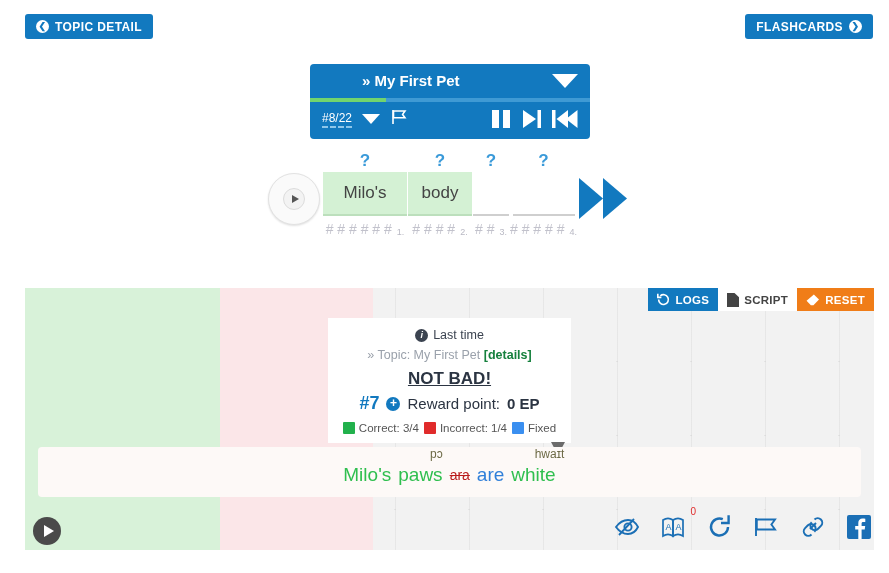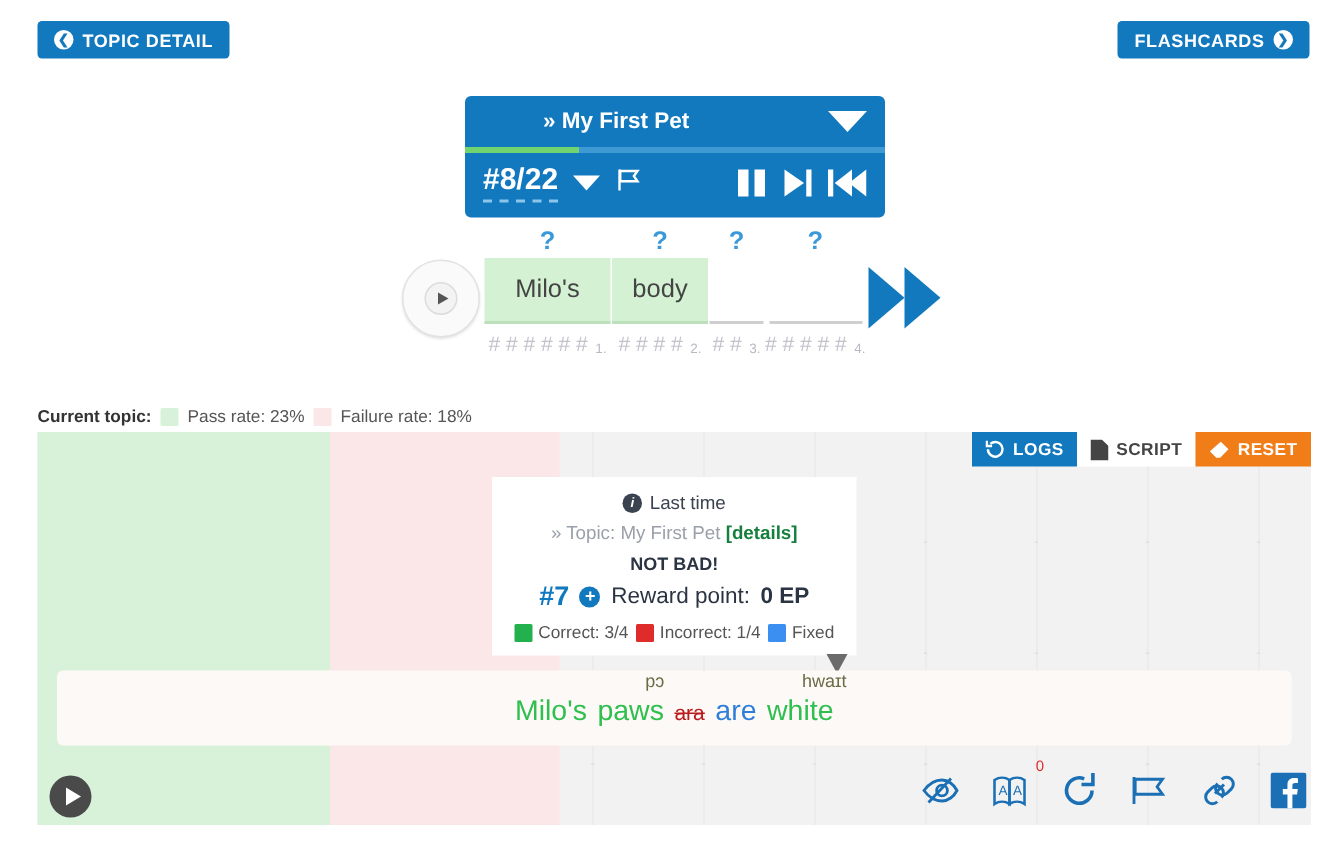--- a/index.html
+++ b/index.html
@@ -89,22 +89,22 @@
     width: 27%;
     background: #72d46e;
   }
   .player-foot {
     display: flex;
     align-items: center;
     padding: 7px 12px 10px 12px;
     gap: 10px;
   }
   .track-num {
-    font-size: 20px;
-    font-weight: bold;
+    font-size: 12px;
+    font-weight: normal;
     border-bottom: 2px dashed #8dc6ea;
     padding-bottom: 1px;
     cursor: pointer;
   }
   .tri-down-sm {
     width: 0; height: 0;
     border-left: 9px solid transparent;
     border-right: 9px solid transparent;
     border-top: 10px solid #ffffff;
     cursor: pointer;
@@ -295,21 +295,21 @@
     background: #3b4350;
     color: #fff;
     font-size: 9px;
     font-weight: bold;
     line-height: 13px;
     font-style: italic;
     text-align: center;
   }
   .topic-row { color: #9aa1ab; font-size: 12.5px; }
   .topic-row a { color: #15803d; text-decoration: none; cursor: pointer; font-weight: bold; }
-  .verdict { font-weight: bold; font-size: 12px; color: #2b3442; margin: 7px 0 4px; }
+  .verdict { font-weight: bold; font-size: 17px; color: #2b3442; margin: 7px 0 4px; text-decoration: underline; }
   .reward {
     display: flex;
     align-items: center;
     justify-content: center;
     gap: 7px;
     font-size: 15px;
     color: #2b3442;
     margin-bottom: 8px;
   }
   .reward .num { color: #1279bf; font-weight: bold; font-size: 18px; }
@@ -510,27 +510,20 @@
         </div>
       </div>
     <div class="fwd">
       <svg width="50" height="45" viewBox="0 0 50 45">
         <path d="M1 2 L25 22.5 L1 43 Z" fill="#1279bf"></path>
         <path d="M25 2 L49 22.5 L25 43 Z" fill="#1279bf"></path>
       </svg>
     </div>
   </div>
 
-  <div class="legend-line">
-    <b>Current topic:</b>
-    <span class="sw" id="sw-pass" style="background: rgb(216, 242, 217);"></span>
-    <span>Pass rate: 23%</span>
-    <span class="sw" id="sw-fail" style="background: rgb(251, 230, 232);"></span>
-    <span>Failure rate: 18%</span>
-  </div>
 
   <div class="board">
     <div class="band pass" id="band-pass" style="width: 23%; background: rgb(216, 242, 217);"></div>
     <div class="band fail" id="band-fail" style="left: 23%; width: 18%; background: rgb(251, 230, 232);"></div>
     <div class="board-btns" id="board-btns">
         <div class="bbtn logs">
           <span style="display: flex;">
             <svg width="13" height="13" viewBox="0 0 16 16" fill="none" stroke="currentColor" stroke-width="2">
               <path d="M2 8 A6 6 0 1 0 4 3.6"></path>
               <path d="M1 1 L1 5.4 L5.4 5.4"></path>

